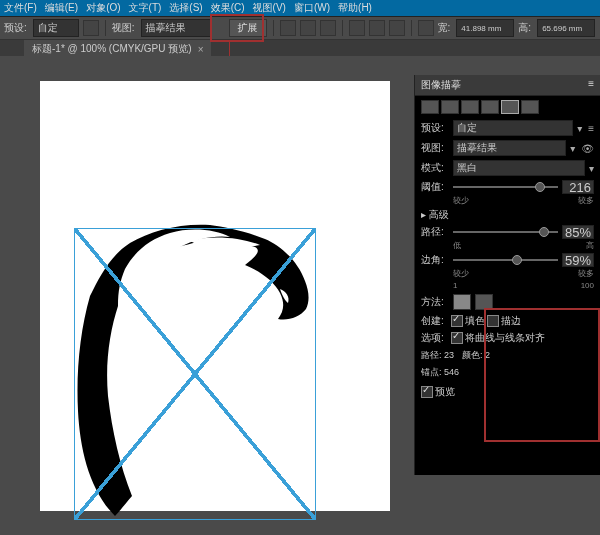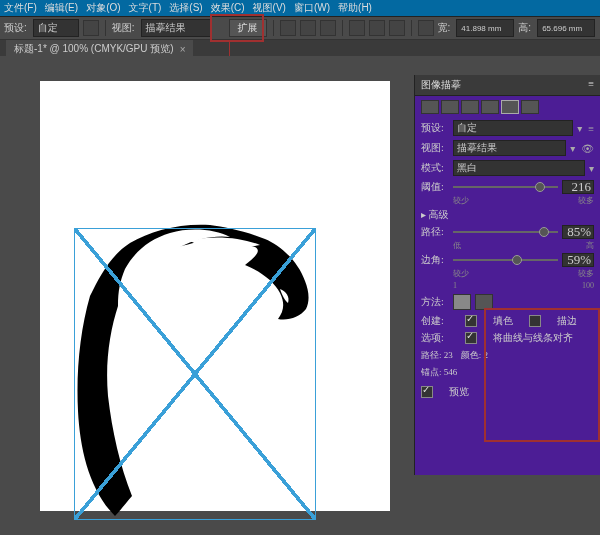--- a/index.html
+++ b/index.html
@@ -4,50 +4,50 @@
 <style>
   body { margin:0; padding:0; background:#4a4a4a; font-family:"Microsoft YaHei",sans-serif; font-size:10px; color:#ccc; width:600px; height:535px; overflow:hidden; position:relative; }
   .menubar { background:#0369a1; height:16px; display:flex; align-items:center; padding:0 4px; border-bottom:1px solid #222; }
   .menubar span { margin-right:8px; color:#ddd; }
   .toolbar { background:#4a4a4a; height:22px; display:flex; align-items:center; padding:0 4px; border-bottom:1px solid #333; gap:4px; }
   .tb-label { color:#ccc; margin-right:2px; }
   .tb-field { background:#333; border:1px solid #222; color:#ccc; padding:1px 4px; height:14px; display:inline-flex; align-items:center; }
   .tb-btn { background:#555; border:1px solid #333; color:#ddd; padding:1px 8px; height:14px; display:inline-flex; align-items:center; cursor:pointer; }
   .tb-icon { width:14px; height:14px; background:#444; border:1px solid #333; display:inline-block; }
   .tb-sep { width:1px; height:16px; background:#333; margin:0 2px; }
-  .doc-tab { background:#3a3a3a; height:18px; display:flex; align-items:center; padding:0 6px; border-bottom:1px solid #222; }
+  .doc-tab { background:#3a3a3a; height:18px; display:flex; align-items:center; padding:0 24px; border-bottom:1px solid #222; }
   .doc-tab-inner { background:#4a4a4a; padding:2px 8px; color:#ccc; display:flex; align-items:center; gap:6px; }
   .doc-tab-close { color:#aaa; cursor:pointer; }
   .workspace { position:absolute; top:56px; left:0; right:0; bottom:0; display:flex; }
   .canvas-area { flex:1; position:relative; background:#4a4a4a; }
   .artboard { position:absolute; left:40px; top:25px; width:350px; height:430px; background:#fff; }
   .sel-box { position:absolute; left:74px; top:172px; width:240px; height:290px; border:1px solid #3aa0d8; pointer-events:none; }
   .sel-box::before, .sel-box::after { content:""; position:absolute; top:0; left:0; right:0; bottom:0; }
   .sel-box::before { background:linear-gradient(to bottom right, transparent 49.5%, #3aa0d8 49.5%, #3aa0d8 50.5%, transparent 50.5%); }
   .sel-box::after  { background:linear-gradient(to bottom left,  transparent 49.5%, #3aa0d8 49.5%, #3aa0d8 50.5%, transparent 50.5%); }
   .eagle { position:absolute; left:70px; top:165px; width:250px; height:300px; }
-  .panel { width:185px; background:#4c1d95; border-left:1px solid #222; position:absolute; right:0; top:75px; height:400px;font-family:Liberation Serif, serif; }
+  .panel { width:185px; background:#000000; border-left:1px solid #222; position:absolute; right:0; top:75px; height:400px; }
   .panel-title { background:#3a3a3a; padding:3px 6px; color:#ddd; border-bottom:1px solid #222; display:flex; justify-content:space-between; }
   .panel-body { padding:4px 6px; }
   .icon-row { display:flex; gap:2px; margin-bottom:6px; }
   .icon-row .pic { width:18px; height:14px; background:#555; border:1px solid #333; box-sizing:border-box; }
   .icon-row .pic.active { border:1px solid #aaa; }
   .prow { display:flex; align-items:center; margin-bottom:4px; gap:4px; height:16px; }
   .plabel { width:28px; color:#ccc; }
   .pfield { flex:1; background:#333; border:1px solid #222; color:#ccc; padding:1px 3px; height:12px; display:flex; align-items:center; }
   .pchev { color:#aaa; }
   .peye { color:#aaa; margin-left:2px; }
   .slider-row { display:flex; align-items:center; margin-bottom:1px; gap:4px; height:14px; }
   .slabel { width:28px; color:#ccc; }
   .sctrl { flex:1; display:flex; align-items:center; position:relative; height:14px; }
   .strack { flex:1; height:2px; background:#666; position:relative; }
   .sthumb { position:absolute; top:-4px; width:8px; height:8px; border:1px solid #999; background:#555; border-radius:50%; }
   .sval { width:26px; background:#333; border:1px solid #222; color:#ccc; padding:0 2px; height:12px; font-size:13px; display:flex; align-items:center; justify-content:flex-end; }
   .sublabel-row { display:flex; justify-content:space-between; font-size:8px; color:#888; margin:0 0 4px 32px; height:9px; }
-  .checkbox-row { display:flex; align-items:center; gap:16px; margin-bottom:3px; }
+  .checkbox-row { display:flex; align-items:center; gap:2px; margin-bottom:3px; }
   .cb { width:10px; height:10px; border:1px solid #888; background:#333; position:relative; display:inline-block; }
   .cb.checked::after { content:"✓"; position:absolute; top:-3px; left:0; color:#ddd; font-size:10px; }
   .highlight-a { position:absolute; border:2px solid #a03030; pointer-events:none; }
   .arrow-line { position:absolute; left:229px; top:40px; width:1px; height:110px; background:#a03030; }
   .arrow-head { position:absolute; left:223px; top:145px; color:#a03030; font-size:12px; }
   .stats-row { display:flex; gap:8px; font-size:9px; margin-top:4px; }
   .method-row { display:flex; align-items:center; gap:4px; margin:4px 0; }
   .method-btn { width:16px; height:14px; border:1px solid #333; background:#555; }
   .method-btn.active { background:#888; }
 </style>

